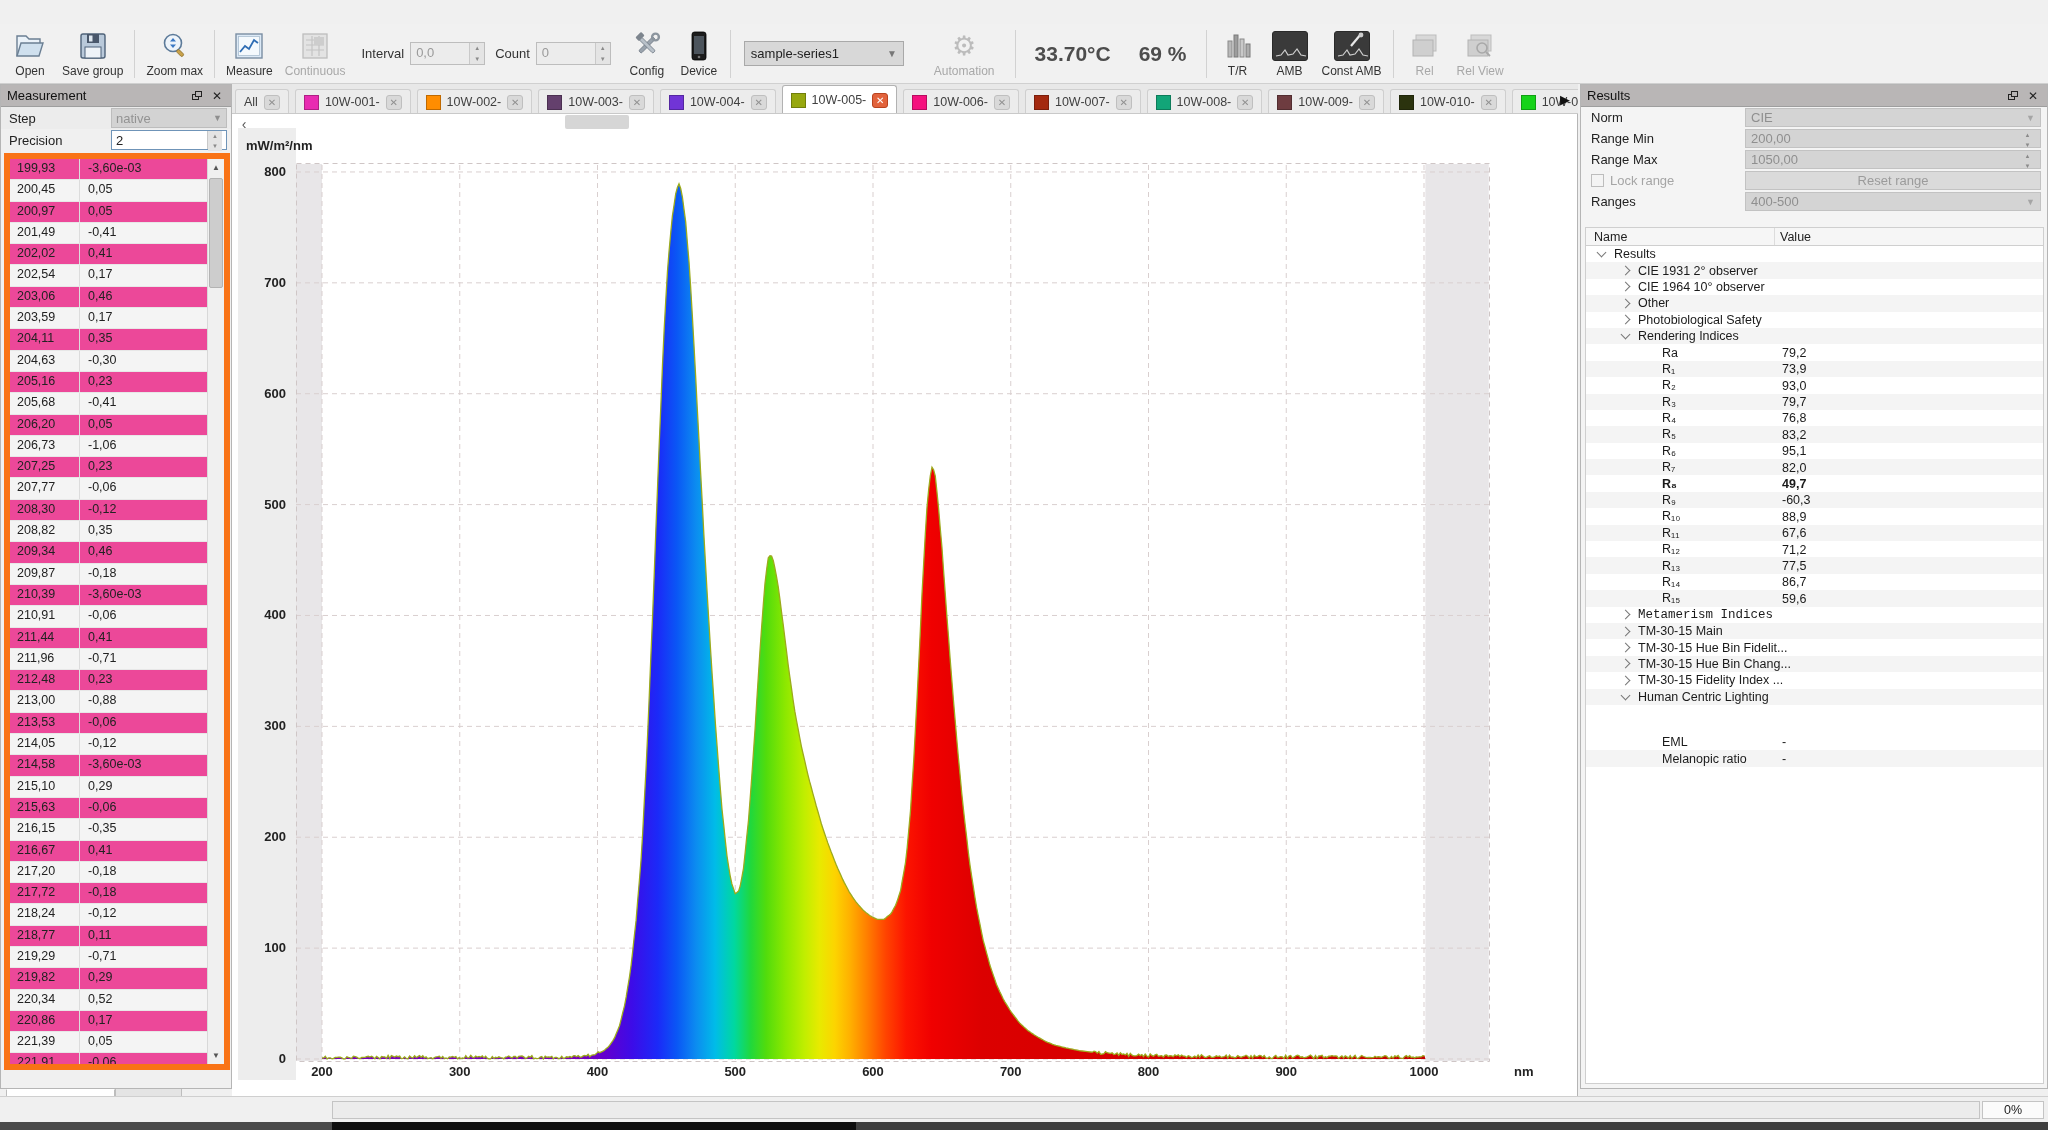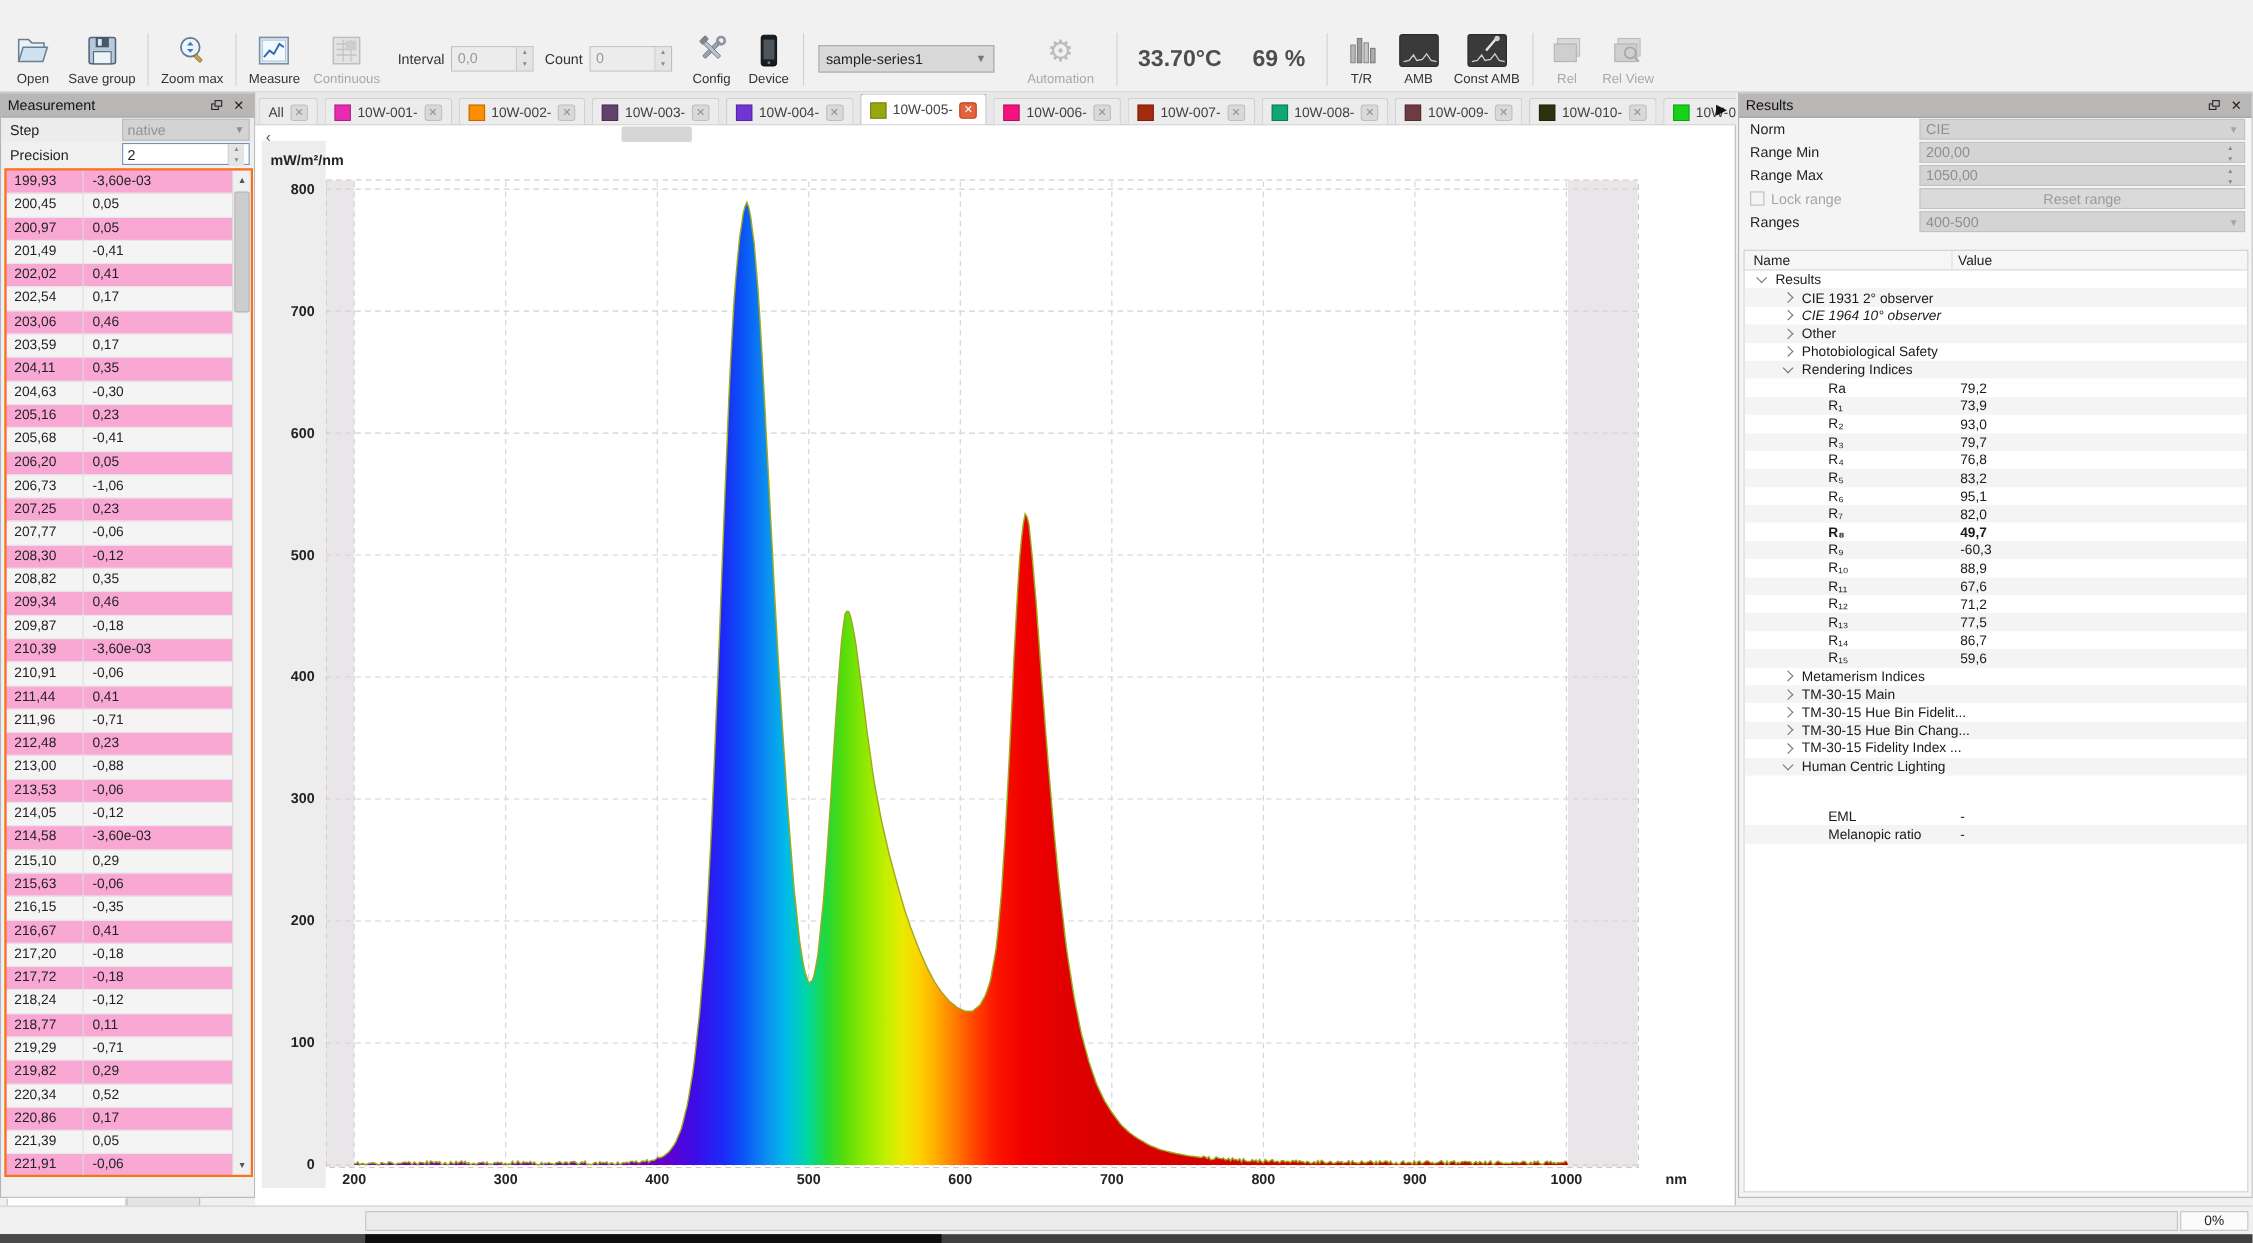--- a/index.html
+++ b/index.html
@@ -53,21 +53,21 @@
   .float-ic i.f { right:0; top:0; width:7px; height:6px; }
 
   
   #leftdock { left:0; top:84px; width:232px; height:1005px; }
   .prop-row { display:flex; align-items:center; height:22px; padding:0 4px; }
   .prop-row .plabel { flex:1; font-size:13px; color:#222; padding-left:4px; }
   .fld { display:flex; align-items:center; width:116px; height:20px; border:1px solid #b5b5b5; background:#fff; padding:0 4px; font-size:13px; }
   .fld.disabled { background:#d3d3d3; color:#939393; border-color:#bdbdbd; }
   .fld .fval { flex:1; }
   .fld .farr { font-size:9px; color:#8f8f8f; }
-  #mtable { position:absolute; left:3px; top:68px; width:226px; height:917px; border:2px solid #f97316; background:#f9a8d4; overflow:hidden; }
+  #mtable { position:absolute; left:3px; top:68px; width:226px; height:917px; border:6px solid #f97316; background:#ec4899; overflow:hidden; }
   #mrows { position:absolute; left:0; top:0; width:208px; }
   .m-row { display:flex; height:21.3px; border-bottom:1px solid #e7e7e7; font-size:12.5px; }
   .m-row.alt { background:#f4f4f4; }
   .m-c1 { width:70px; padding:2px 4px 0 7px; border-right:1px solid #dcdcdc; }
   .m-c2 { flex:1; padding:2px 4px 0 8px; }
   #mscroll { position:absolute; right:0; top:0; width:17px; height:100%; background:#f0f0f0; border-left:1px solid #d8d8d8; }
   .sc-arr { position:absolute; left:0; width:16px; height:17px; text-align:center; font-size:8px; color:#555; line-height:17px; }
   #mthumb { position:absolute; left:1px; top:19px; width:14px; height:110px; background:#cdcdcd; border:1px solid #b3b3b3; border-radius:2px; }
   #bottom-tabs { position:absolute; left:6px; top:1089px; height:26px; display:flex; }
   .btab { padding:4px 14px; font-size:13px; color:#222; background:#e4e4e4; border:1px solid #bdbdbd; border-top:none; }
@@ -691,21 +691,21 @@
     </div>
     <div id="rtree">
         <div class="trow" style="padding-left: 12px;">
           <span class="chev open"></span>
           <span class="tr-label">Results</span>
         </div>
         <div class="trow alt" style="padding-left: 36px;">
           <span class="chev closed"></span>
           <span class="tr-label">CIE 1931 2° observer</span>
         </div>
-        <div class="trow" style="padding-left: 36px; font-style: italic;">
+        <div class="trow" style="padding-left: 36px;">
           <span class="chev closed"></span>
           <span class="tr-label">CIE 1964 10° observer</span>
         </div>
         <div class="trow alt" style="padding-left: 36px;">
           <span class="chev closed"></span>
           <span class="tr-label">Other</span>
         </div>
         <div class="trow" style="padding-left: 36px;">
           <span class="chev closed"></span>
           <span class="tr-label">Photobiological Safety</span>
@@ -787,21 +787,21 @@
         <div class="trow" style="padding-left: 60px;">
           <span class="chev none"></span>
           <span class="tr-label">R₁₄</span>
           <span class="tr-value">86,7</span>
         </div>
         <div class="trow alt" style="padding-left: 60px;">
           <span class="chev none"></span>
           <span class="tr-label">R₁₅</span>
           <span class="tr-value">59,6</span>
         </div>
-        <div class="trow" style="padding-left: 36px;">
+        <div class="trow" style="padding-left: 36px; font-family: Liberation Mono, monospace;">
           <span class="chev closed"></span>
           <span class="tr-label">Metamerism Indices</span>
         </div>
         <div class="trow alt" style="padding-left: 36px;">
           <span class="chev closed"></span>
           <span class="tr-label">TM-30-15 Main</span>
         </div>
         <div class="trow" style="padding-left: 36px;">
           <span class="chev closed"></span>
           <span class="tr-label">TM-30-15 Hue Bin Fidelit...</span>

